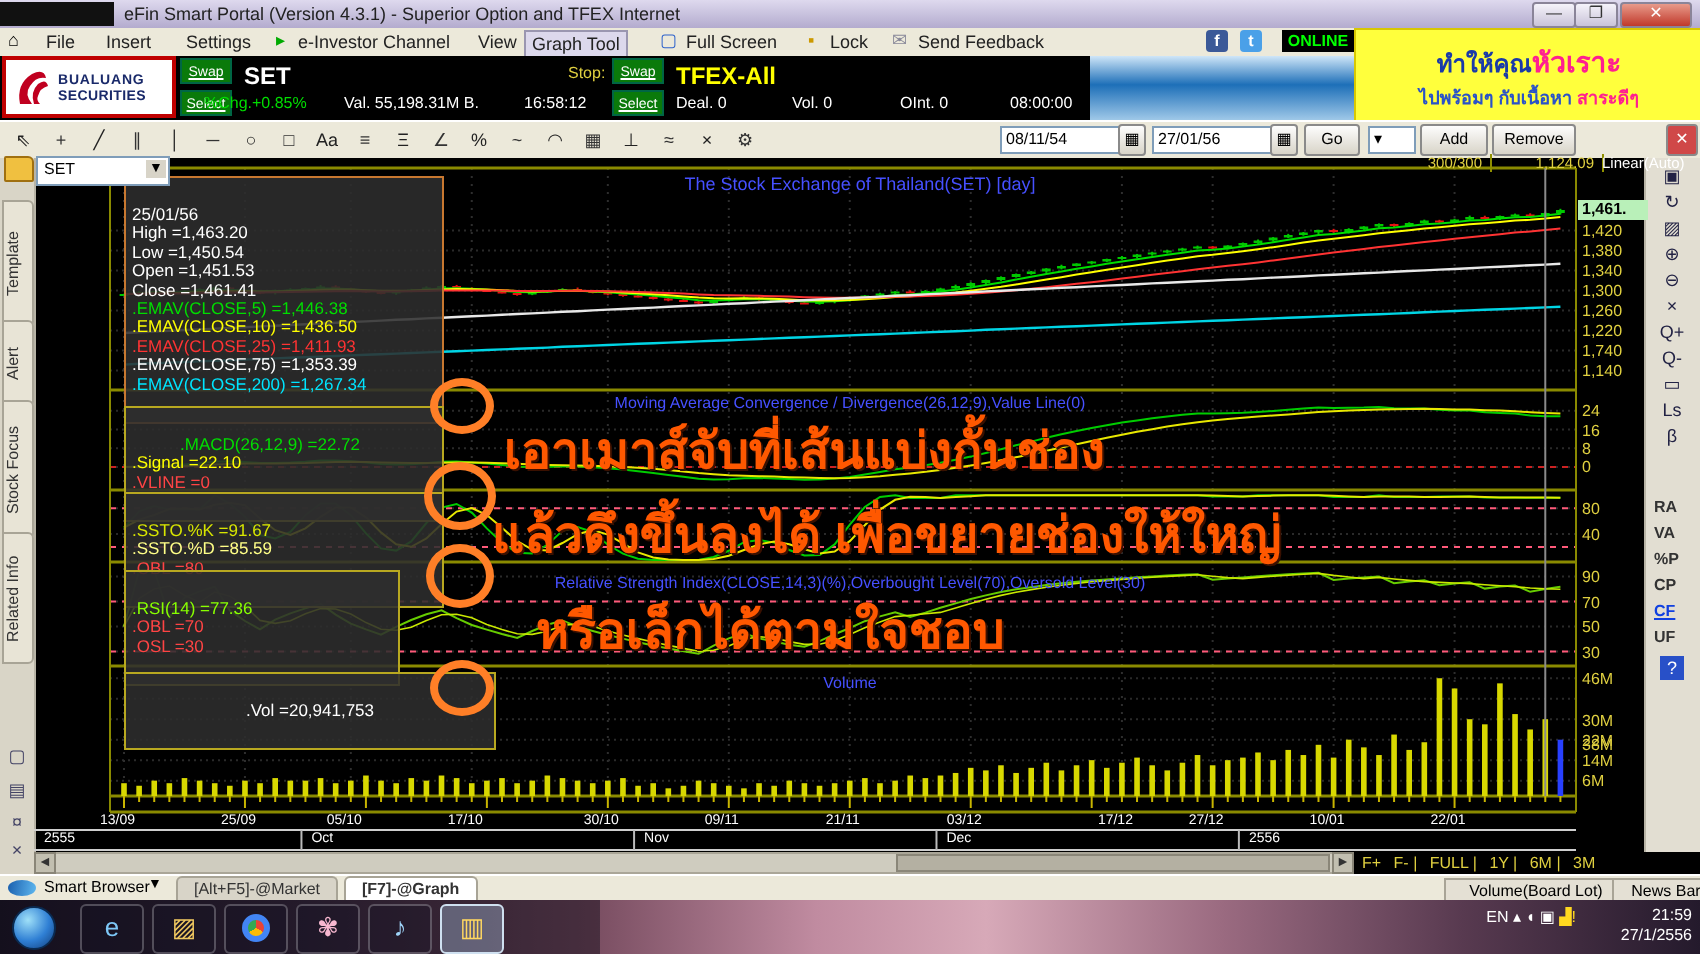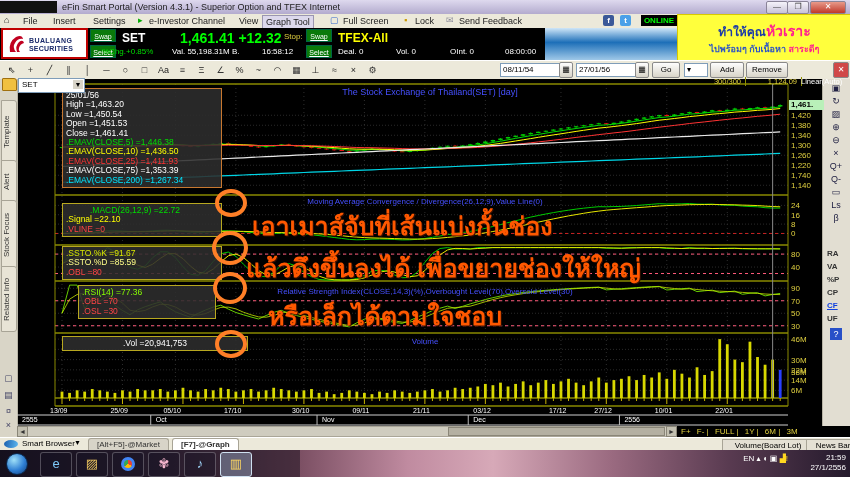--- a/index.html
+++ b/index.html
@@ -48,21 +48,21 @@
   #leftstrip{left:0;top:76px;width:17px;height:361px;background:#d9d5c7;border-right:1px solid #b8b4a6;}
   .vtab{position:absolute;left:1px;width:14px;background:#e8e4d6;border:1px solid #a8a496;border-radius:3px 0 0 3px;color:#333;font-size:8px;writing-mode:vertical-rl;transform:rotate(180deg);text-align:center;padding:3px 0;}
   .lsicon{position:absolute;left:3px;width:11px;height:11px;font-size:9px;line-height:11px;text-align:center;color:#446;}
   
   #symcombo{left:18px;top:78px;width:62px;height:13px;background:#fff;border:1px solid #7f9db9;font-size:8px;line-height:12px;padding-left:3px;color:#000;}
   #symcombo .arr{position:absolute;right:1px;top:1px;width:10px;height:9px;background:#d8d4c8;font-size:7px;text-align:center;line-height:9px;}
   #folderico{left:2px;top:78px;width:13px;height:11px;background:#f0c040;border:1px solid #a07010;border-radius:1px 3px 1px 1px;}
   
   .chead{position:absolute;top:77px;font-size:7.5px;color:#e0d040;padding-right:4px;border-right:1px solid #909000;}
   
-  .ibox{position:absolute;background:rgba(45,45,45,.88);border:1px solid #c8a030;padding:2px 3px;}
+  .ibox{position:absolute;background:rgba(45,45,45,.88);border:1px solid #c8a030;padding:14px 3px;}
   .ibox div{font-size:8.5px;line-height:9.4px;white-space:nowrap;}
   
   .ptitle{position:absolute;color:#4650ff;font-size:8px;white-space:nowrap;transform:translateX(-50%);}
   
   .circ{position:absolute;border:4px solid #ff7f27;border-radius:50%;}
   .thai{position:absolute;color:#ff5800;font-weight:bold;font-size:25px;line-height:32px;white-space:nowrap;text-shadow:1px 1px 0 #3a1000;}
   
   #pricetag{position:absolute;left:789px;background:#b9f0b9;color:#000;font-size:8px;font-weight:bold;width:33px;height:10px;line-height:10px;text-align:left;padding-left:2px;}
   
   #sbtrack{left:17px;top:426px;width:660px;height:11px;background:#cfccbf;border:1px solid #aaa698;box-sizing:border-box;}
@@ -561,21 +561,21 @@
       <div class="ibox" style="left: 62px; top: 203px; width: 152px; border-color: rgb(184, 168, 32);">
         <div style="color: rgb(0, 221, 0); margin-left: 24px;">.MACD(26,12,9)  =22.72</div>
         <div style="color: rgb(255, 255, 0);">.Signal  =22.10</div>
         <div style="color: rgb(255, 68, 68);">.VLINE  =0</div>
       </div>
       <div class="ibox" style="left: 62px; top: 246px; width: 152px; border-color: rgb(184, 168, 32);">
         <div style="color: rgb(216, 230, 0);">.SSTO.%K  =91.67</div>
         <div style="color: rgb(255, 255, 136);">.SSTO.%D  =85.59</div>
         <div style="color: rgb(255, 68, 68);">.OBL  =80</div>
       </div>
-      <div class="ibox" style="left: 62px; top: 285px; width: 130px; border-color: rgb(184, 168, 32); margin-left: 16px;">
+      <div class="ibox" style="left: 62px; top: 285px; width: 130px; border-color: rgb(184, 168, 32);">
         <div style="color: rgb(136, 255, 0);">.RSI(14)  =77.36</div>
         <div style="color: rgb(255, 68, 68);">.OBL  =70</div>
         <div style="color: rgb(255, 68, 68);">.OSL  =30</div>
       </div>
       <div class="ibox" style="left: 62px; top: 336px; width: 178px; border-color: rgb(184, 168, 32);">
         <div style="color: rgb(255, 255, 255); text-align: center;">.Vol  =20,941,753</div>
       </div>
       <div class="ovl" style="left: 791px; top: 111.25px; color: rgb(224, 208, 64); font-size: 8px;">1,420</div>
       <div class="ovl" style="left: 791px; top: 121.25px; color: rgb(224, 208, 64); font-size: 8px;">1,380</div>
       <div class="ovl" style="left: 791px; top: 131.25px; color: rgb(224, 208, 64); font-size: 8px;">1,340</div>
@@ -649,21 +649,20 @@
 
   <div id="banner" class="abs">
     <div class="b1"><span>ทำให้คุณ</span><b>หัวเราะ</b></div>
     <div class="b2"><span>ไปพร้อมๆ กับเนื้อหา</span> <b>สาระดีๆ</b></div>
   </div>
 
   <div id="quotebar" class="abs">
     <div class="gbtn" style="left:90px;top:1px;">Swap</div>
     <div class="gbtn" style="left:90px;top:17px;">Select</div>
     <span class="qtext" style="left:122px;top:3px;color:#fff;font-weight:bold;font-size:12px;">SET</span>
-    <span class="qtext" style="left:180px;top:2px;color:#00ff00;font-weight:bold;font-size:14px;">1,461.41 +12.32</span>
     <span class="qtext" style="left:284px;top:4px;color:#e0d040;font-size:8px;">Stop:</span>
     <span class="qtext" style="left:102px;top:19px;color:#00dd00;font-size:8px;">%Chg.+0.85%</span>
     <span class="qtext" style="left:172px;top:19px;color:#fff;font-size:8px;">Val. 55,198.31M B.</span>
     <span class="qtext" style="left:262px;top:19px;color:#fff;font-size:8px;">16:58:12</span>
     <div class="gbtn" style="left:306px;top:1px;">Swap</div>
     <div class="gbtn" style="left:306px;top:17px;">Select</div>
     <span class="qtext" style="left:338px;top:3px;color:#ffff00;font-weight:bold;font-size:12px;">TFEX-All</span>
     <span class="qtext" style="left:338px;top:19px;color:#fff;font-size:8px;">Deal. 0</span>
     <span class="qtext" style="left:396px;top:19px;color:#fff;font-size:8px;">Vol. 0</span>
     <span class="qtext" style="left:450px;top:19px;color:#fff;font-size:8px;">OInt. 0</span>

